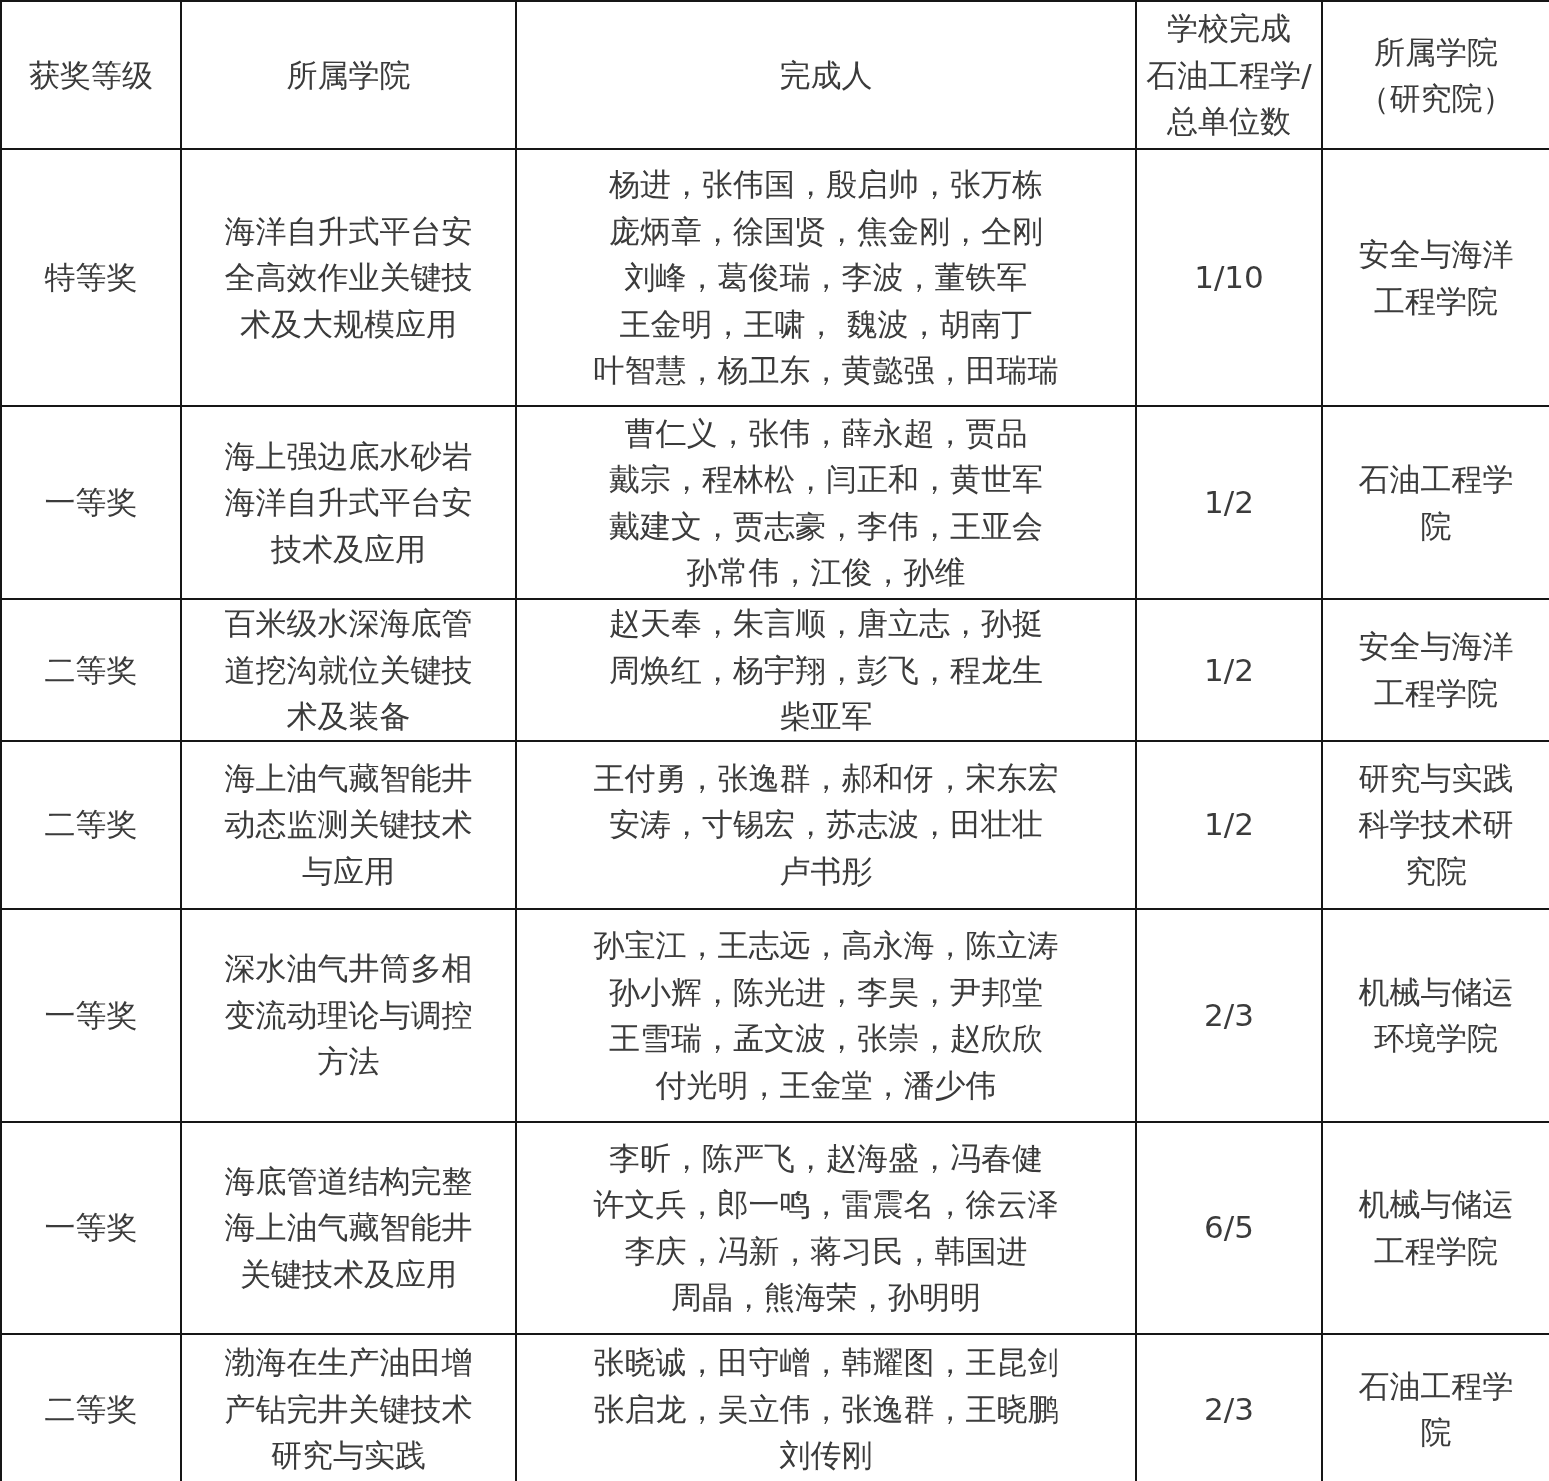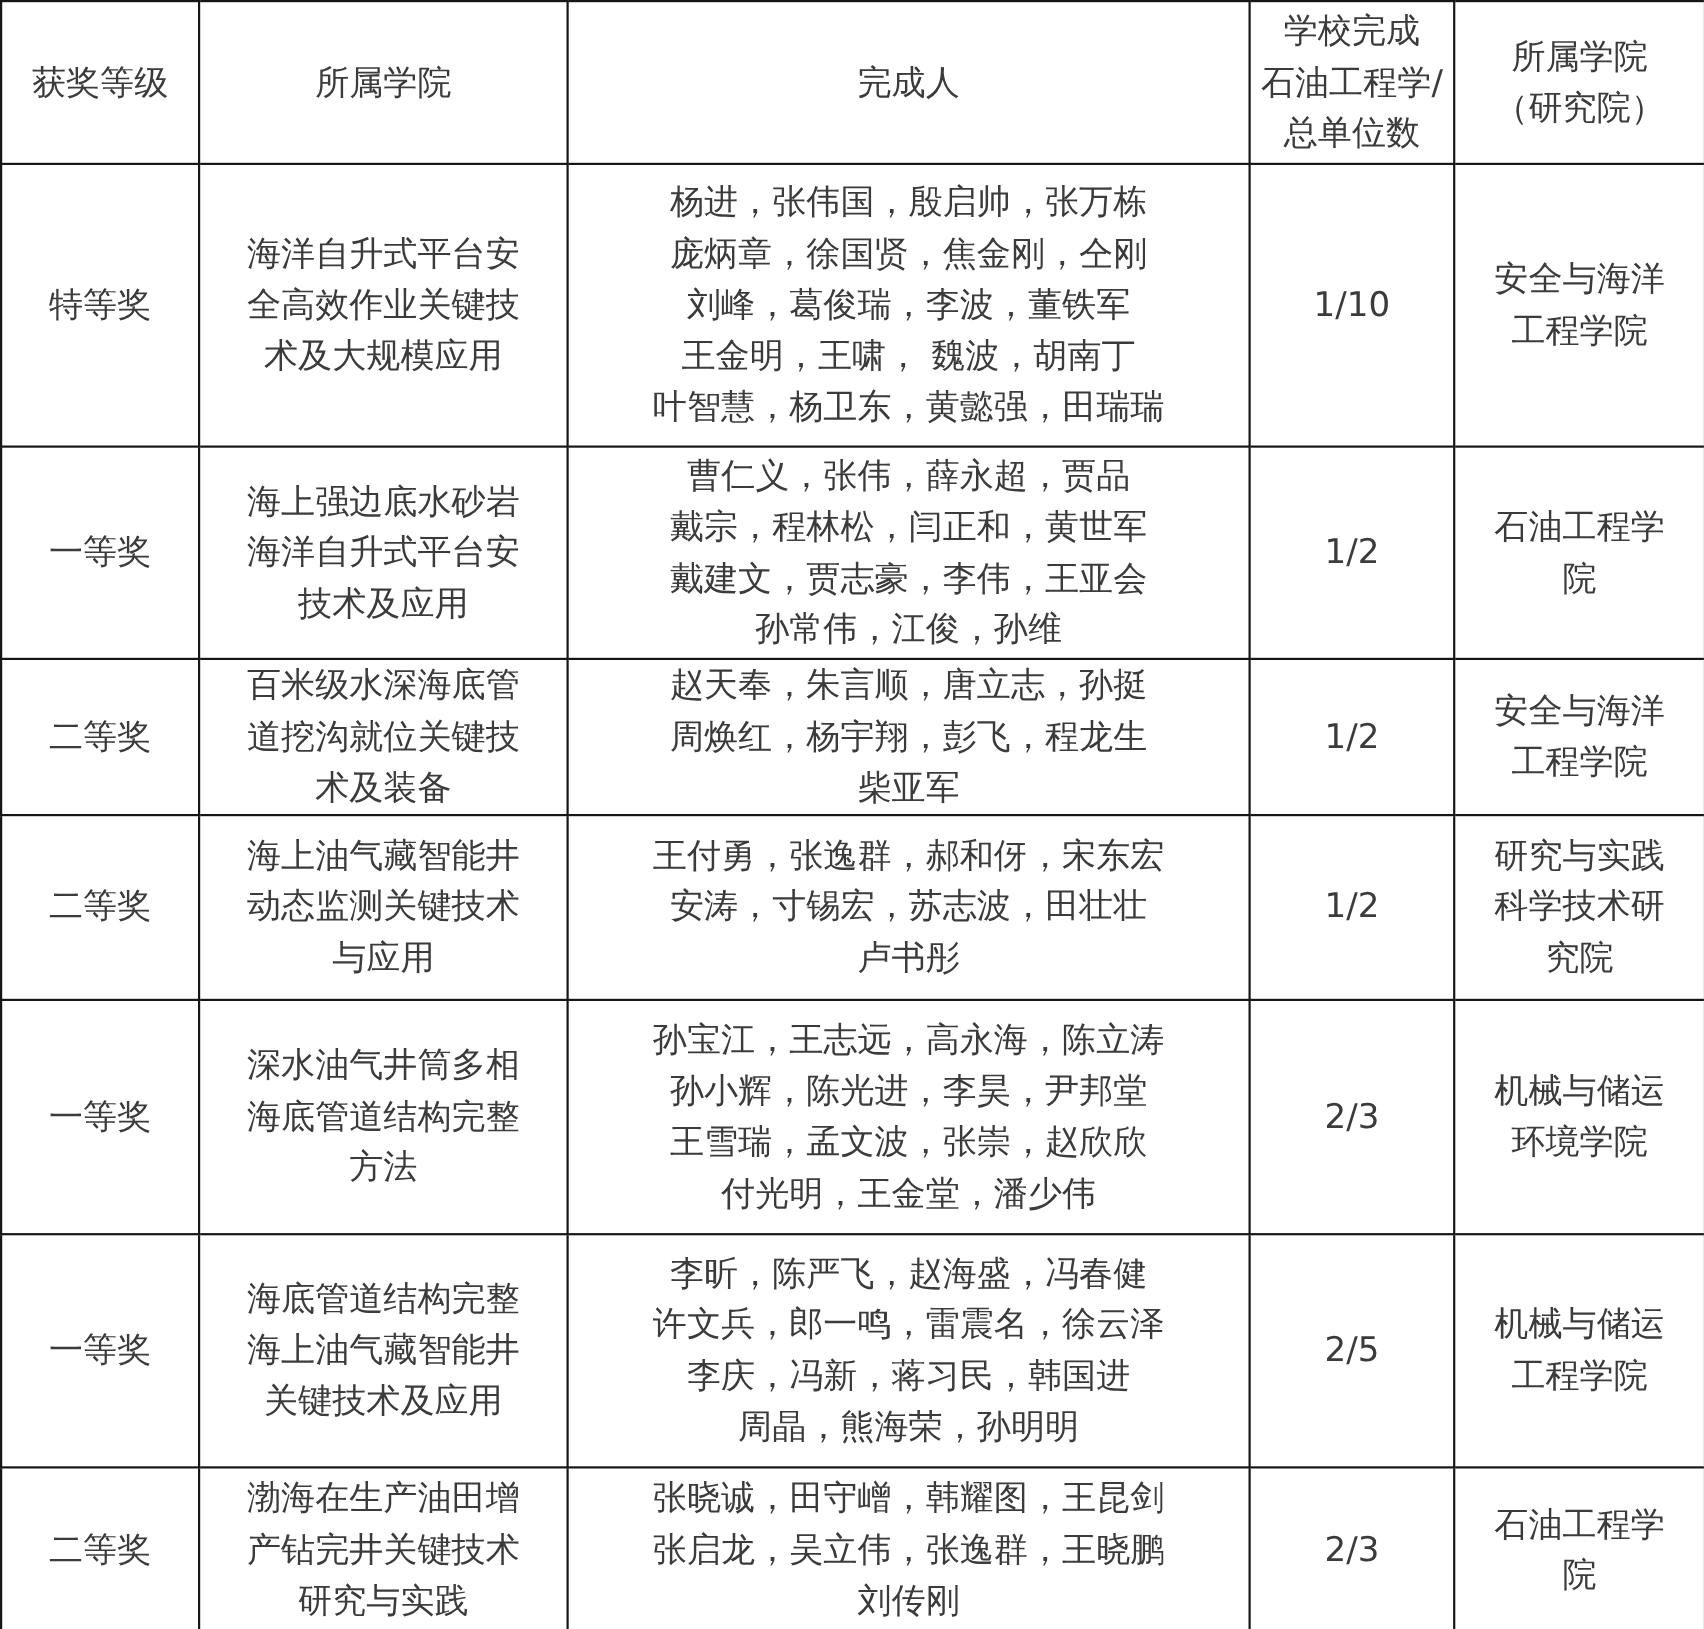--- a/index.html
+++ b/index.html
@@ -109,40 +109,40 @@
 安涛，寸锡宏，苏志波，田壮壮
 卢书彤</td>
       <td>1/2</td>
       <td>研究与实践
 科学技术研
 究院</td>
     </tr>
     <tr class="r4">
       <td>一等奖</td>
       <td>深水油气井筒多相
-海底管道结构完整
+变流动理论与调控
 方法</td>
       <td>孙宝江，王志远，高永海，陈立涛
 孙小辉，陈光进，李昊，尹邦堂
 王雪瑞，孟文波，张崇，赵欣欣
 付光明，王金堂，潘少伟</td>
       <td>2/3</td>
       <td>机械与储运
 环境学院</td>
     </tr>
     <tr class="r5">
       <td>一等奖</td>
       <td>海底管道结构完整
 海上油气藏智能井
 关键技术及应用</td>
       <td>李昕，陈严飞，赵海盛，冯春健
 许文兵，郎一鸣，雷震名，徐云泽
 李庆，冯新，蒋习民，韩国进
 周晶，熊海荣，孙明明</td>
-      <td>2/5</td>
+      <td>6/5</td>
       <td>机械与储运
 工程学院</td>
     </tr>
     <tr class="r6">
       <td>二等奖</td>
       <td>渤海在生产油田增
 产钻完井关键技术
 研究与实践</td>
       <td>张晓诚，田守嶒，韩耀图，王昆剑
 张启龙，吴立伟，张逸群，王晓鹏

